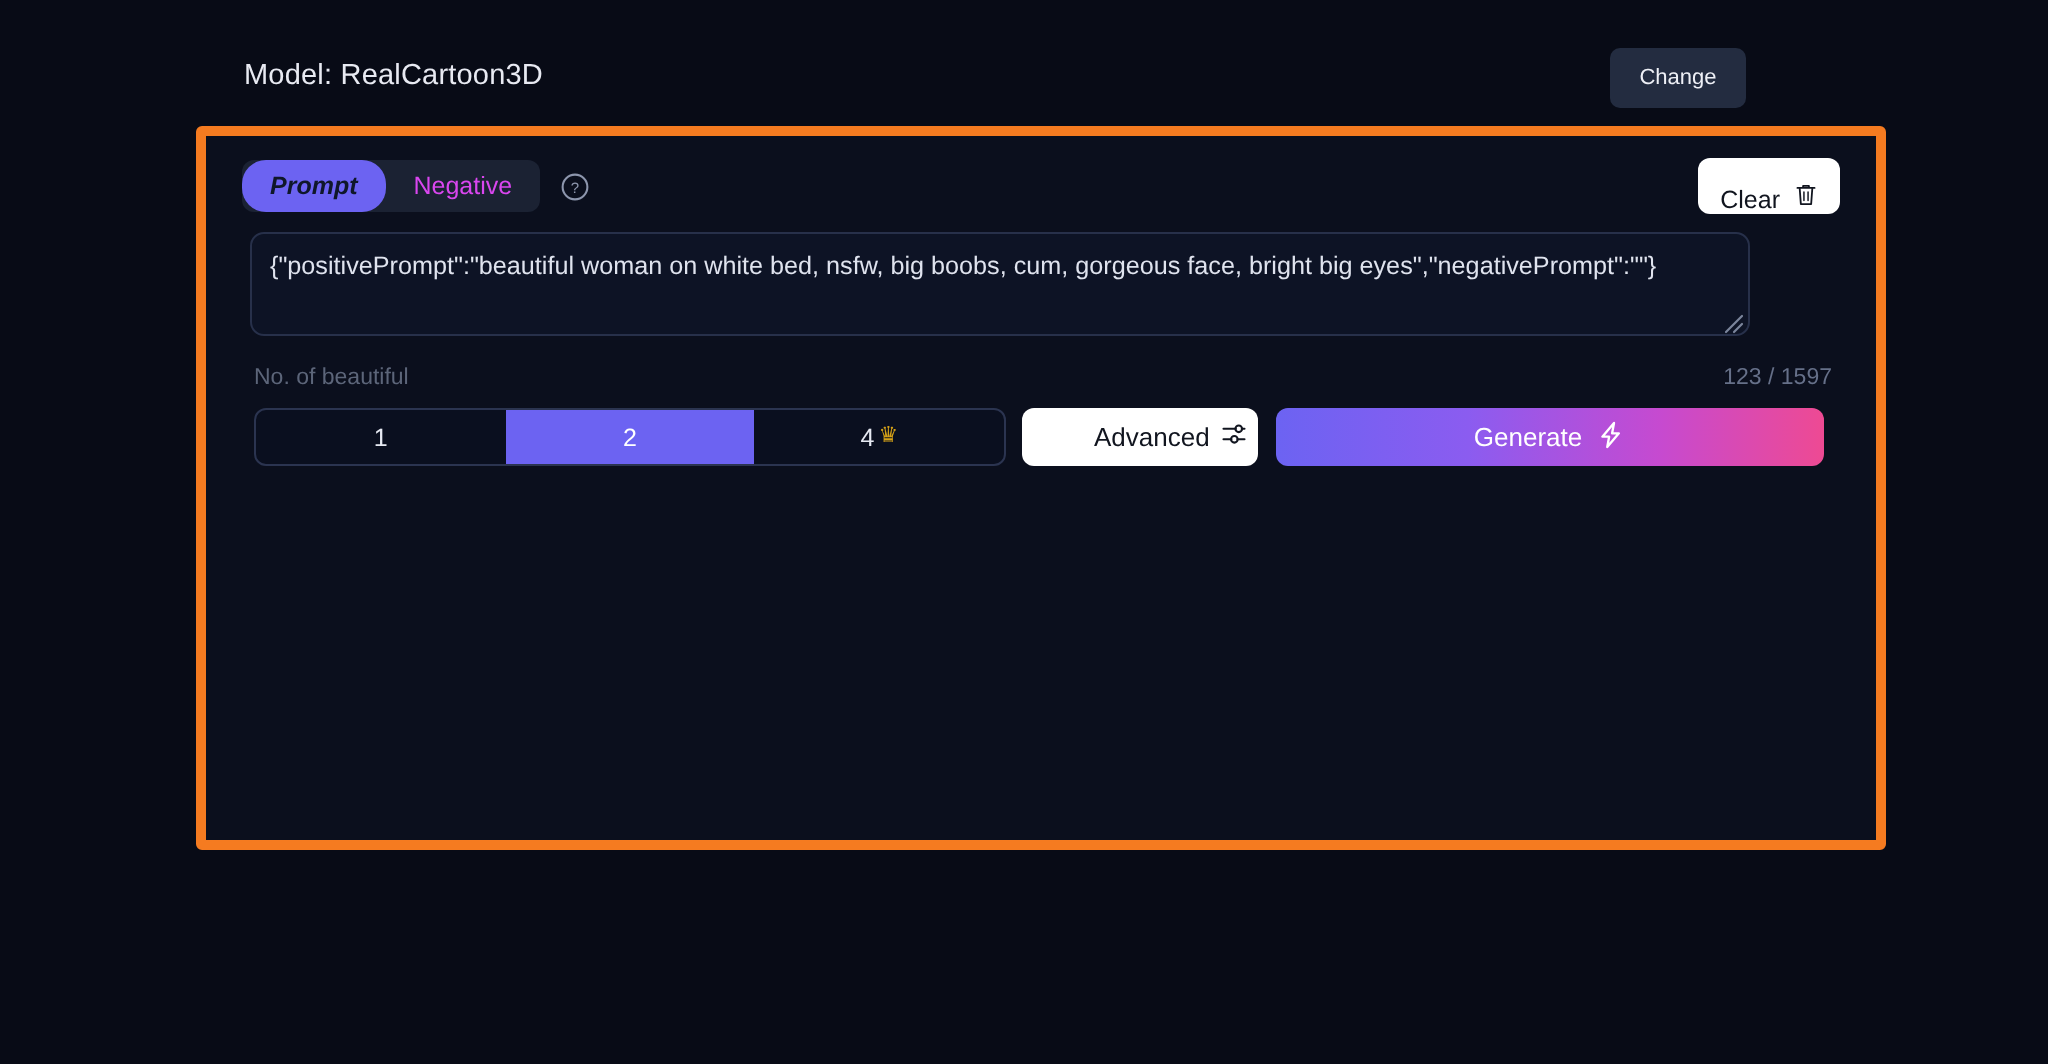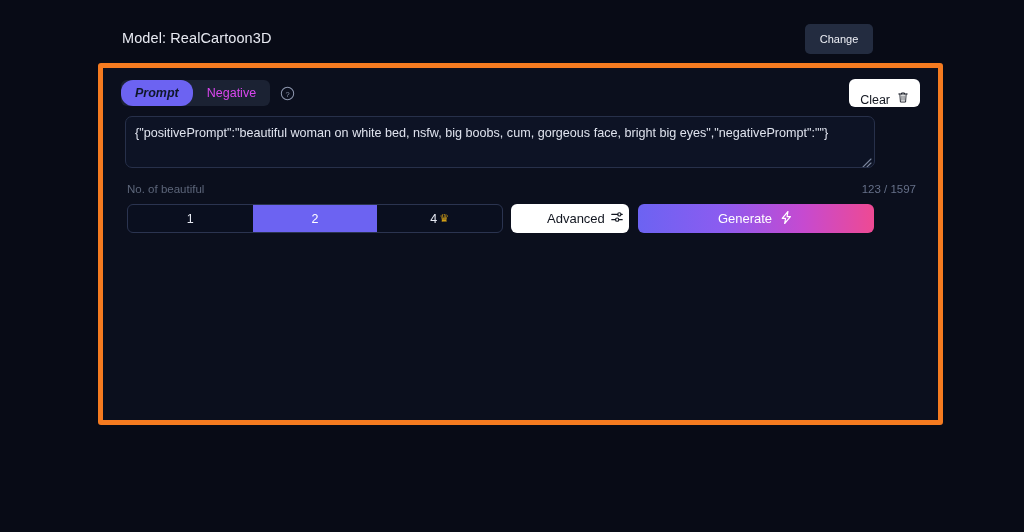--- a/index.html
+++ b/index.html
@@ -187,21 +187,21 @@
     gap: 5px;
     color: #11151f;
     font-size: 13px;
     font-family: "Liberation Sans", sans-serif;
     cursor: pointer;
     padding-left: 36px;
   }
   .generate-btn {
     position: absolute;
     left: 535px; top: 136px;
-    width: 236px; height: 29px;
+    width: 274px; height: 29px;
     background: linear-gradient(90deg, #6c63f2 0%, #8b5cf0 35%, #c64ad0 70%, #ee4a93 100%);
     border: none;
     border-radius: 6px;
     display: flex; align-items: center; justify-content: center;
     gap: 7px;
     color: #ffffff;
     font-size: 13px;
     font-family: "Liberation Sans", sans-serif;
     cursor: pointer;
   }

